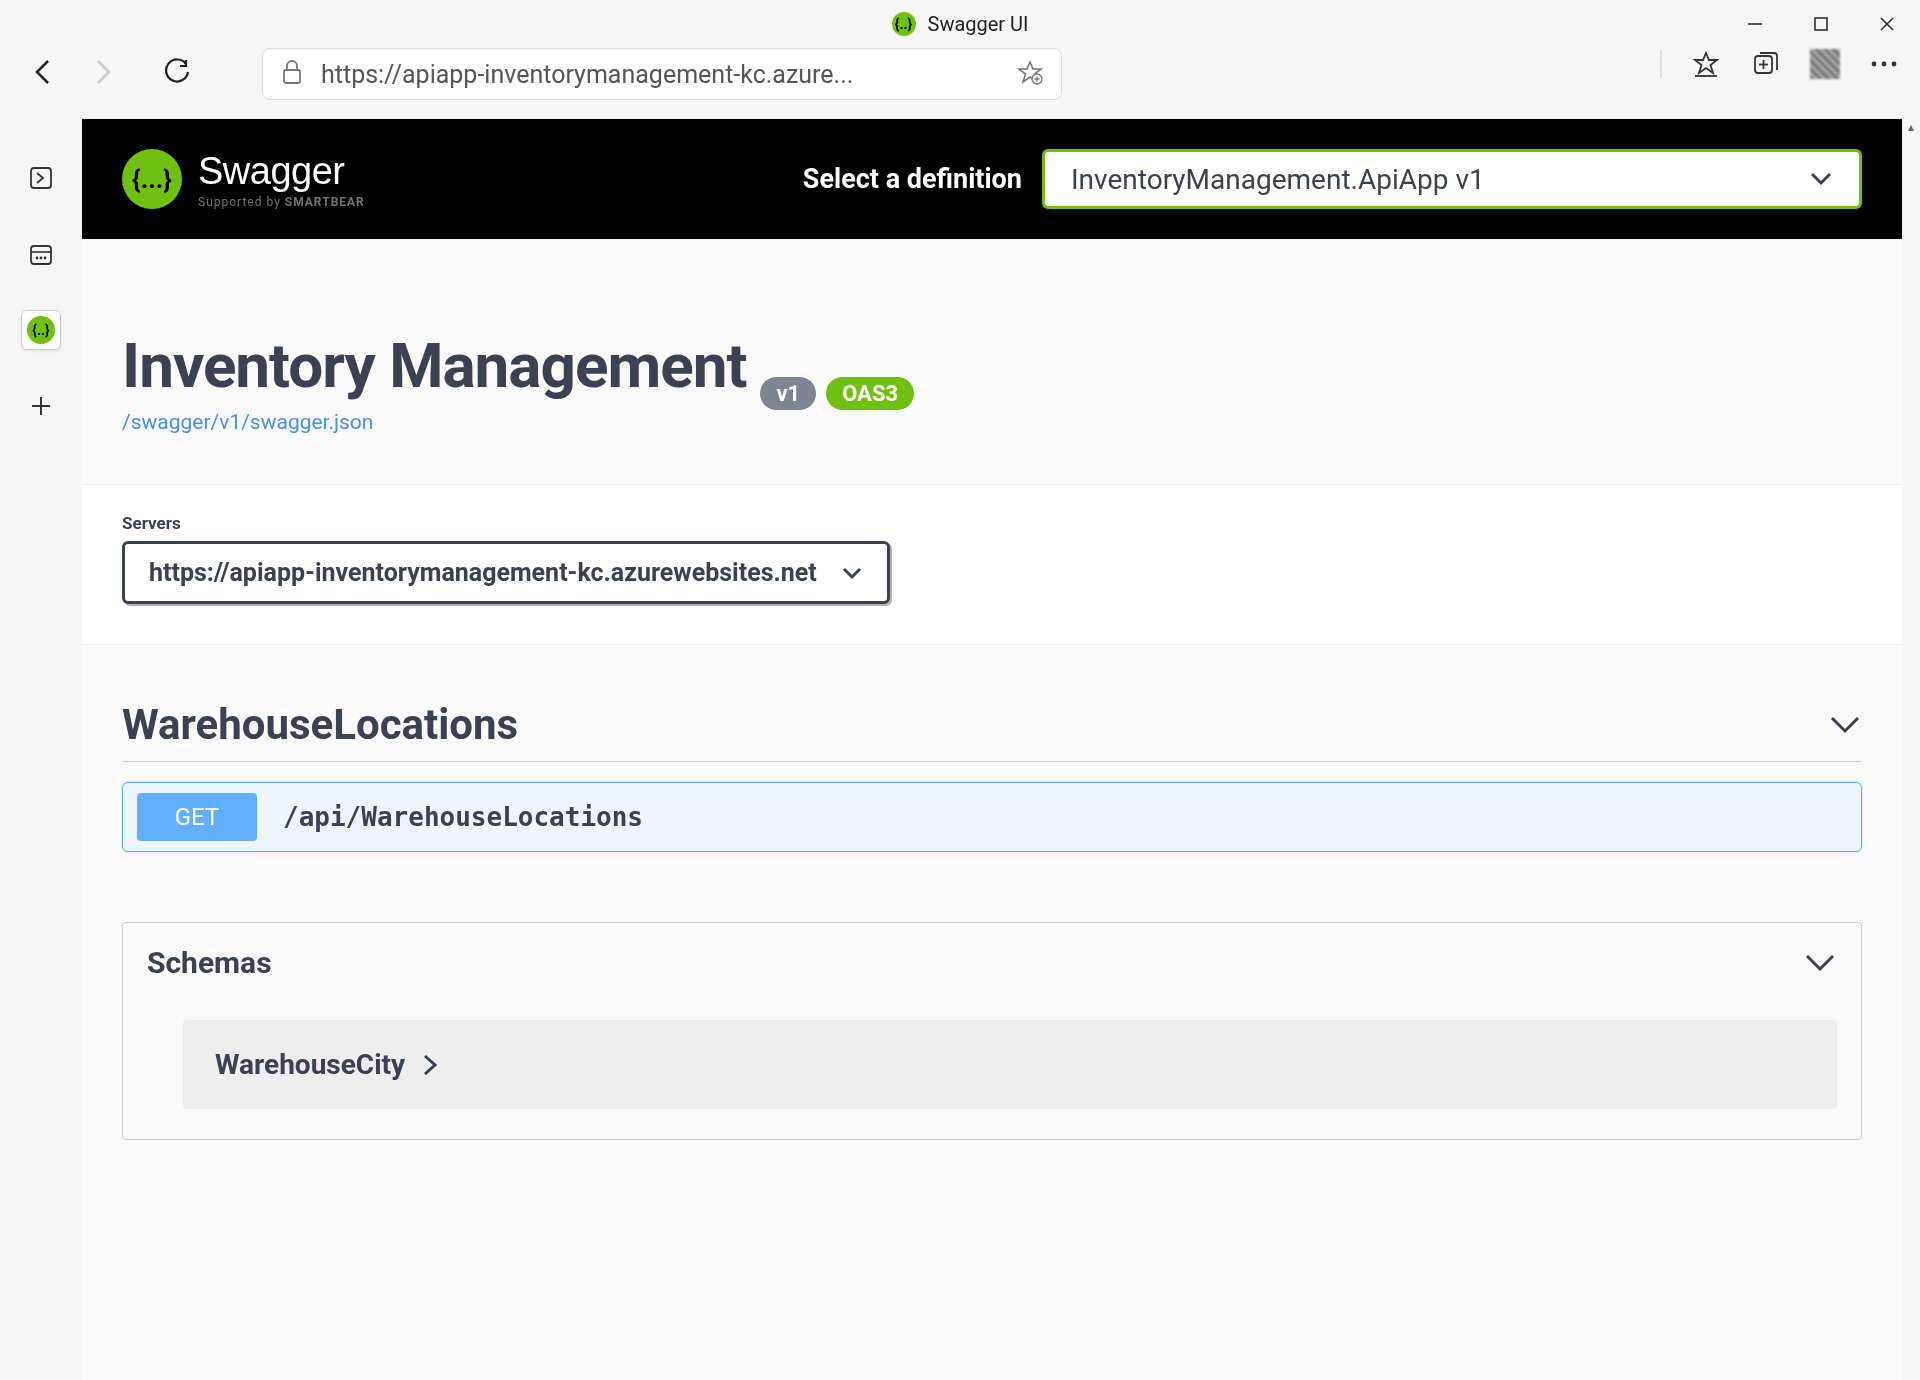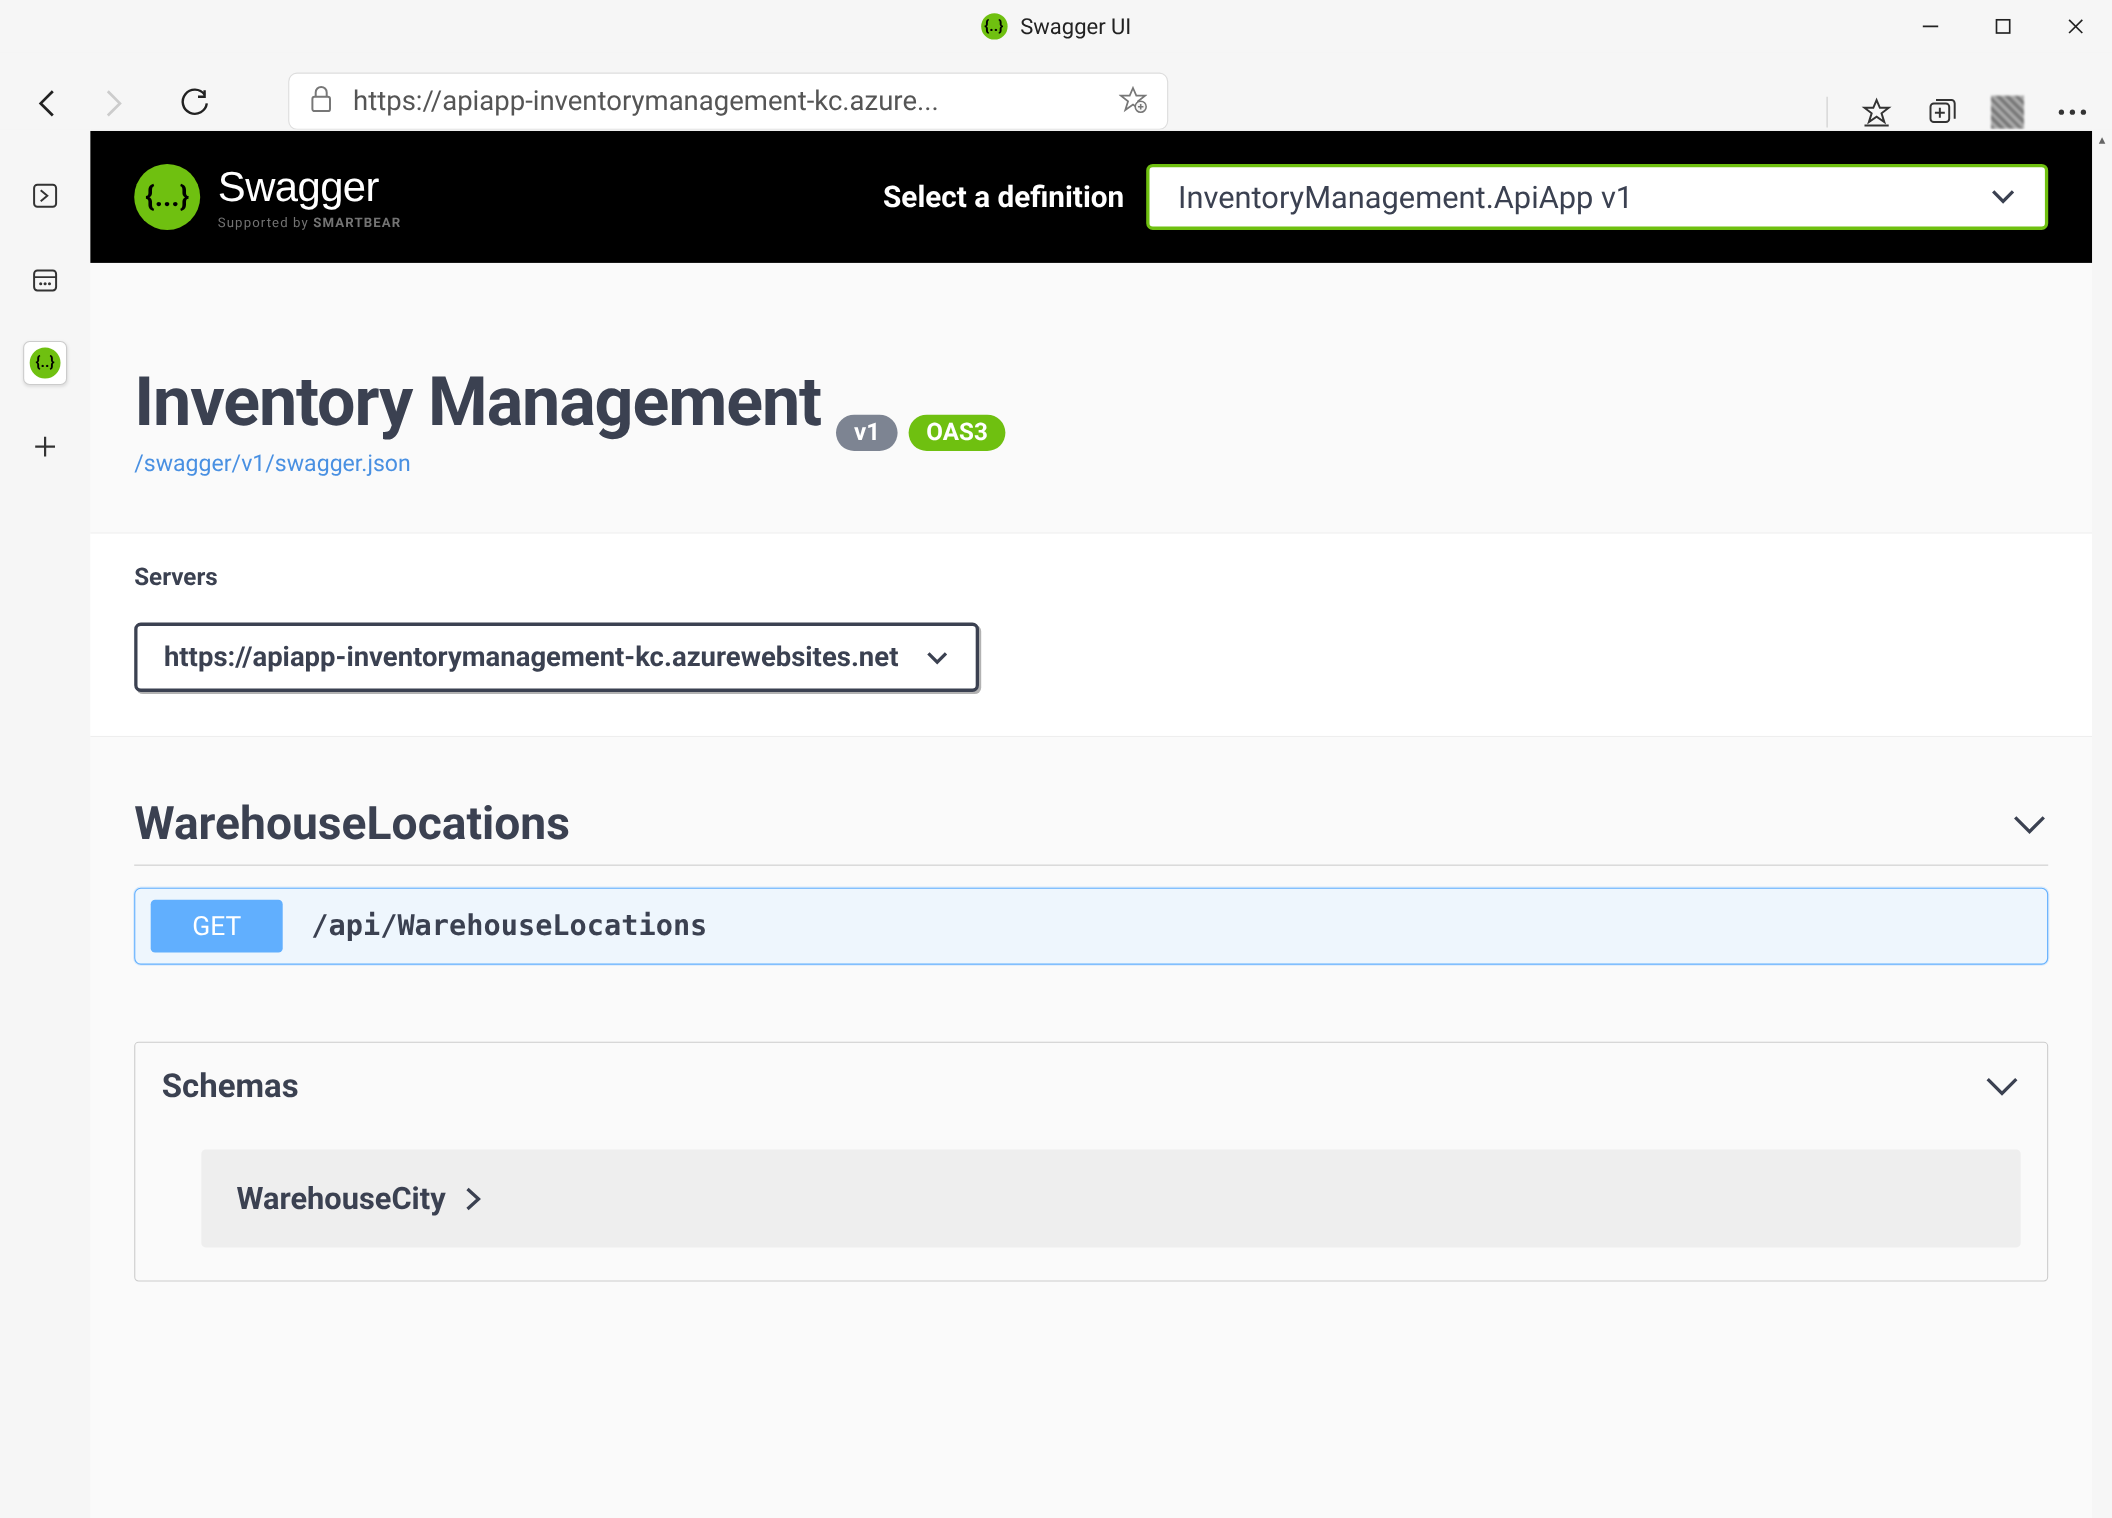--- a/index.html
+++ b/index.html
@@ -55,21 +55,21 @@
     display: flex;
     align-items: center;
     justify-content: center;
     color: #222;
   }
 
   
   .browser-bar {
     height: 70px;
     display: flex;
-    align-items: flex-end;
+    align-items: flex-start;
     padding: 0 20px;
     gap: 10px;
     background: #f6f6f6;
   }
   .nav-btn {
     width: 48px;
     height: 48px;
     display: flex;
     align-items: center;
     justify-content: center;
@@ -224,21 +224,21 @@
     position:relative; top:8px;
   }
   .info-link {
     color:#4990e2;font-size:21px;margin-top:8px;display:block;
   }
 
   
   .servers-box {
     background:#fff;padding:28px 40px 40px 40px;border-top:1px solid #eee;border-bottom:1px solid #eee;
   }
-  .servers-label { font-size:22px;font-weight:700;color:#3b4151;margin-bottom:28px; }
+  .servers-label { font-size:17px;font-weight:700;color:#3b4151;margin-bottom:8px; }
   .servers-select {
     border:3px solid #3b4151;border-radius:6px;background:#fff;
     display:inline-flex;align-items:center;gap:24px;
     padding:14px 24px;font-size:25px;font-weight:700;color:#3b4151;
     box-shadow: 2px 2px 0 rgba(0,0,0,0.3);
   }
 
   
   .tag-section { padding: 55px 40px 0 40px; }
   .tag-header {

